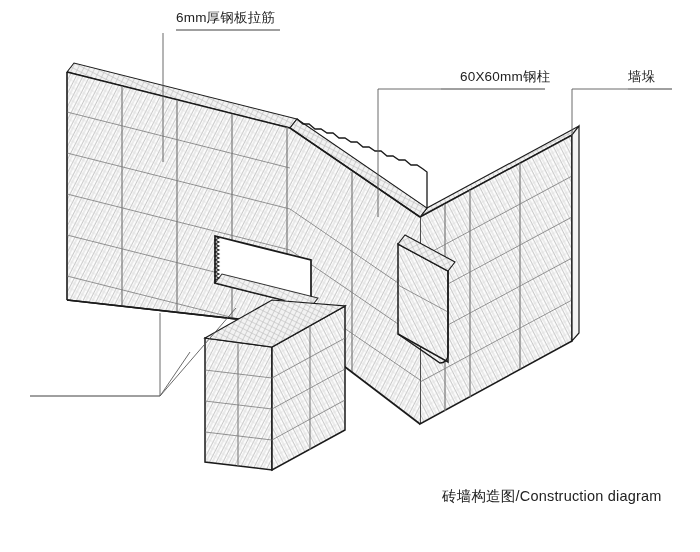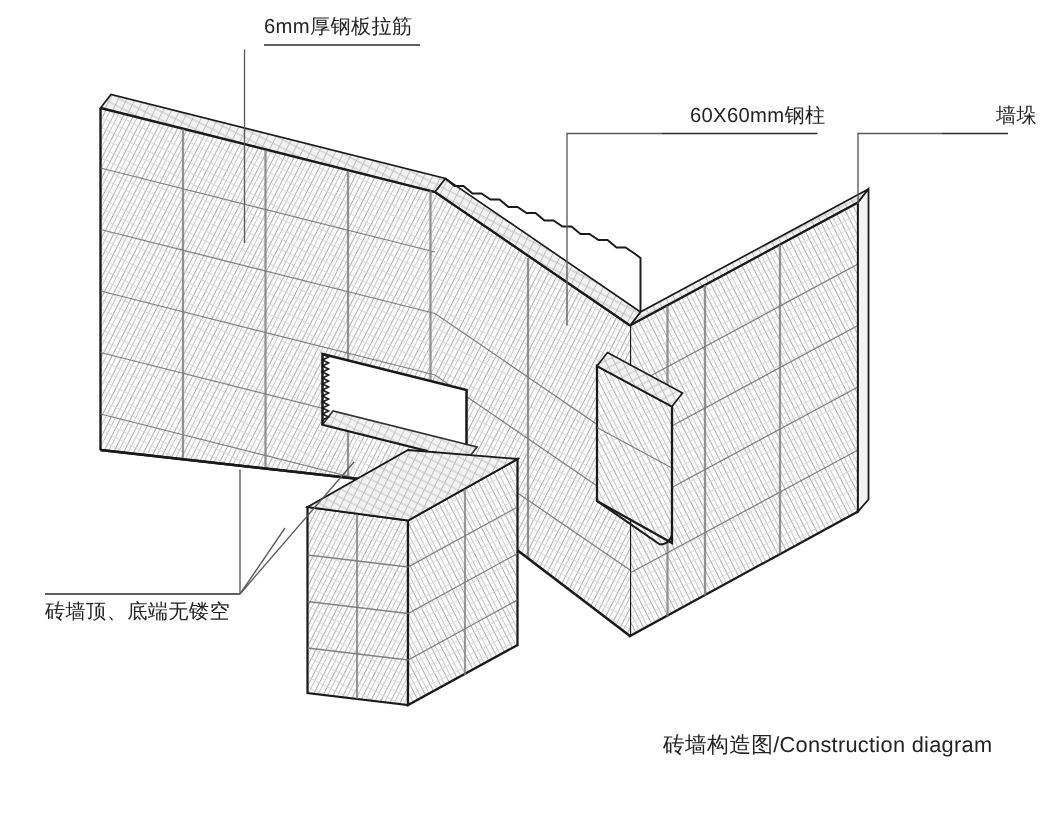--- a/index.html
+++ b/index.html
@@ -22,21 +22,21 @@
   }
   .caption{
     position:absolute;
     font-size:14.5px;
     color:#222222;
     white-space:nowrap;
     letter-spacing:0.2px;
   }
   #lbl-steel-tie{left:176px;top:10px;}
   #lbl-steel-col{left:460px;top:69px;}
-  #lbl-pier{left:664px;top:69px;}
+  #lbl-pier{left:628px;top:69px;}
   #lbl-no-perf{left:30px;top:400px;}
   #cap-title{left:442px;top:487px;}
 </style>
 </head>
 <body>
 
 <div id="stage">
 
   <svg id="drawing" viewBox="0 0 700 552">
     <defs>
@@ -215,17 +215,16 @@
       <path d="M628,89 L672,89"></path>
     </g>
   </svg>
 
   <div class="label" id="lbl-steel-tie">6mm厚钢板拉筋</div>
 
   <div class="label" id="lbl-steel-col">60X60mm钢柱</div>
 
   <div class="label" id="lbl-pier">墙垛</div>
 
-  <div class="label" id="lbl-no-perf">砖墙顶、底端无镂空</div>
 
   <div class="caption" id="cap-title">砖墙构造图/Construction diagram</div>
 
 </div>
 
 </body></html>

